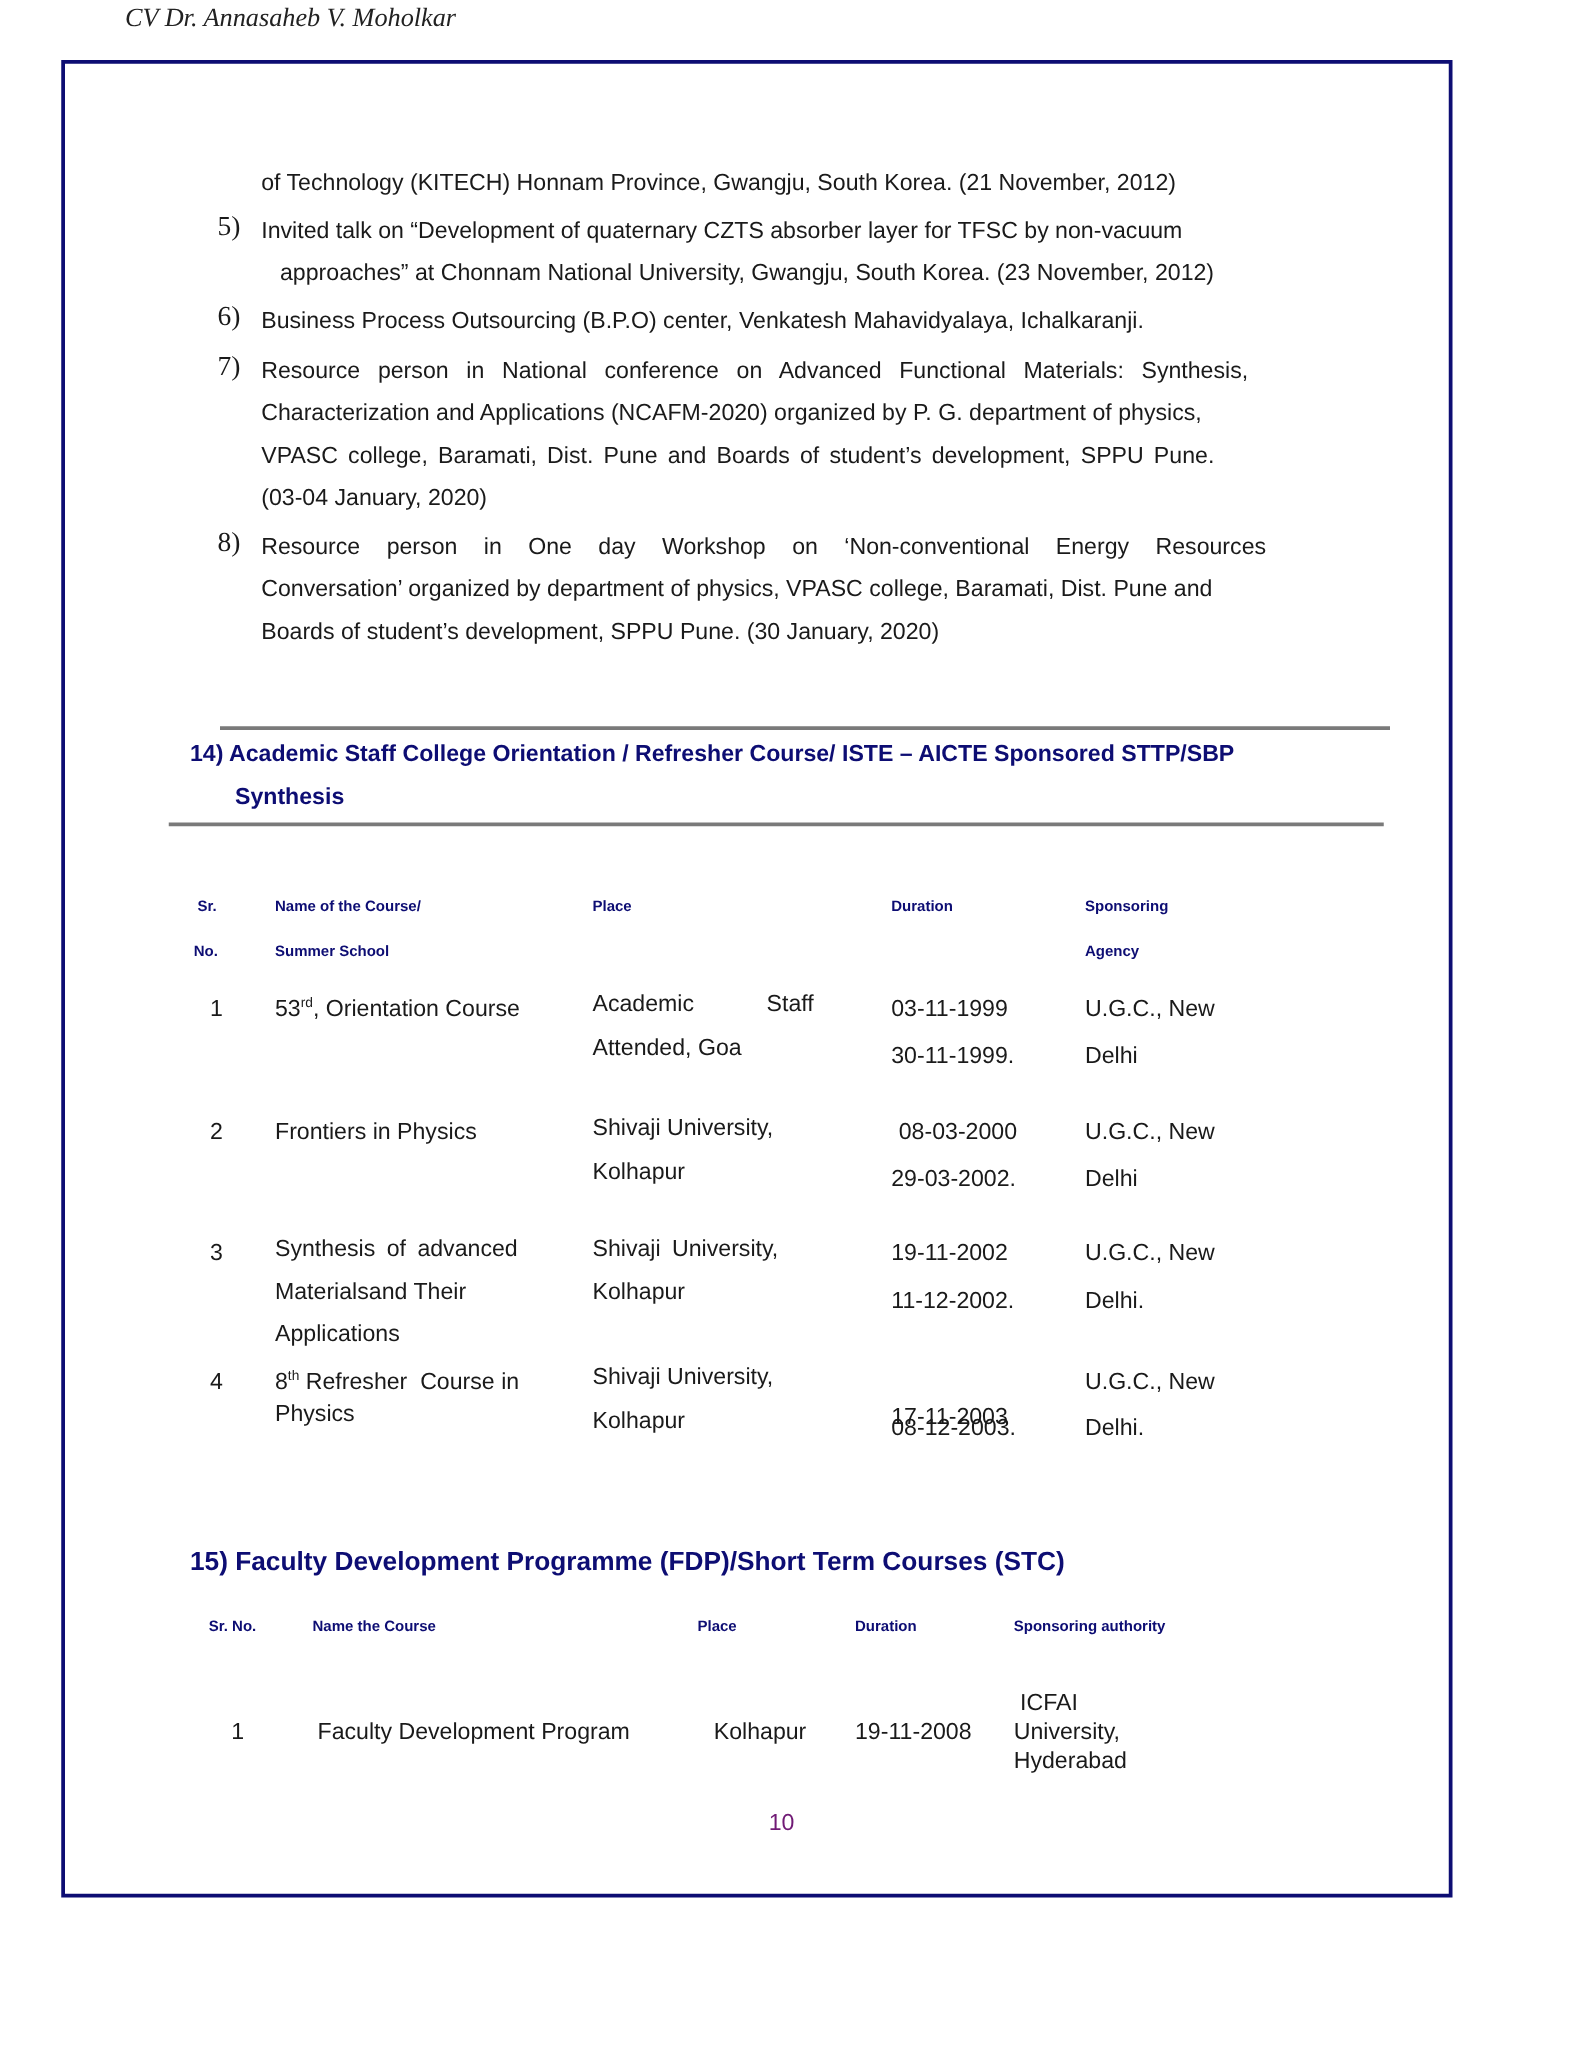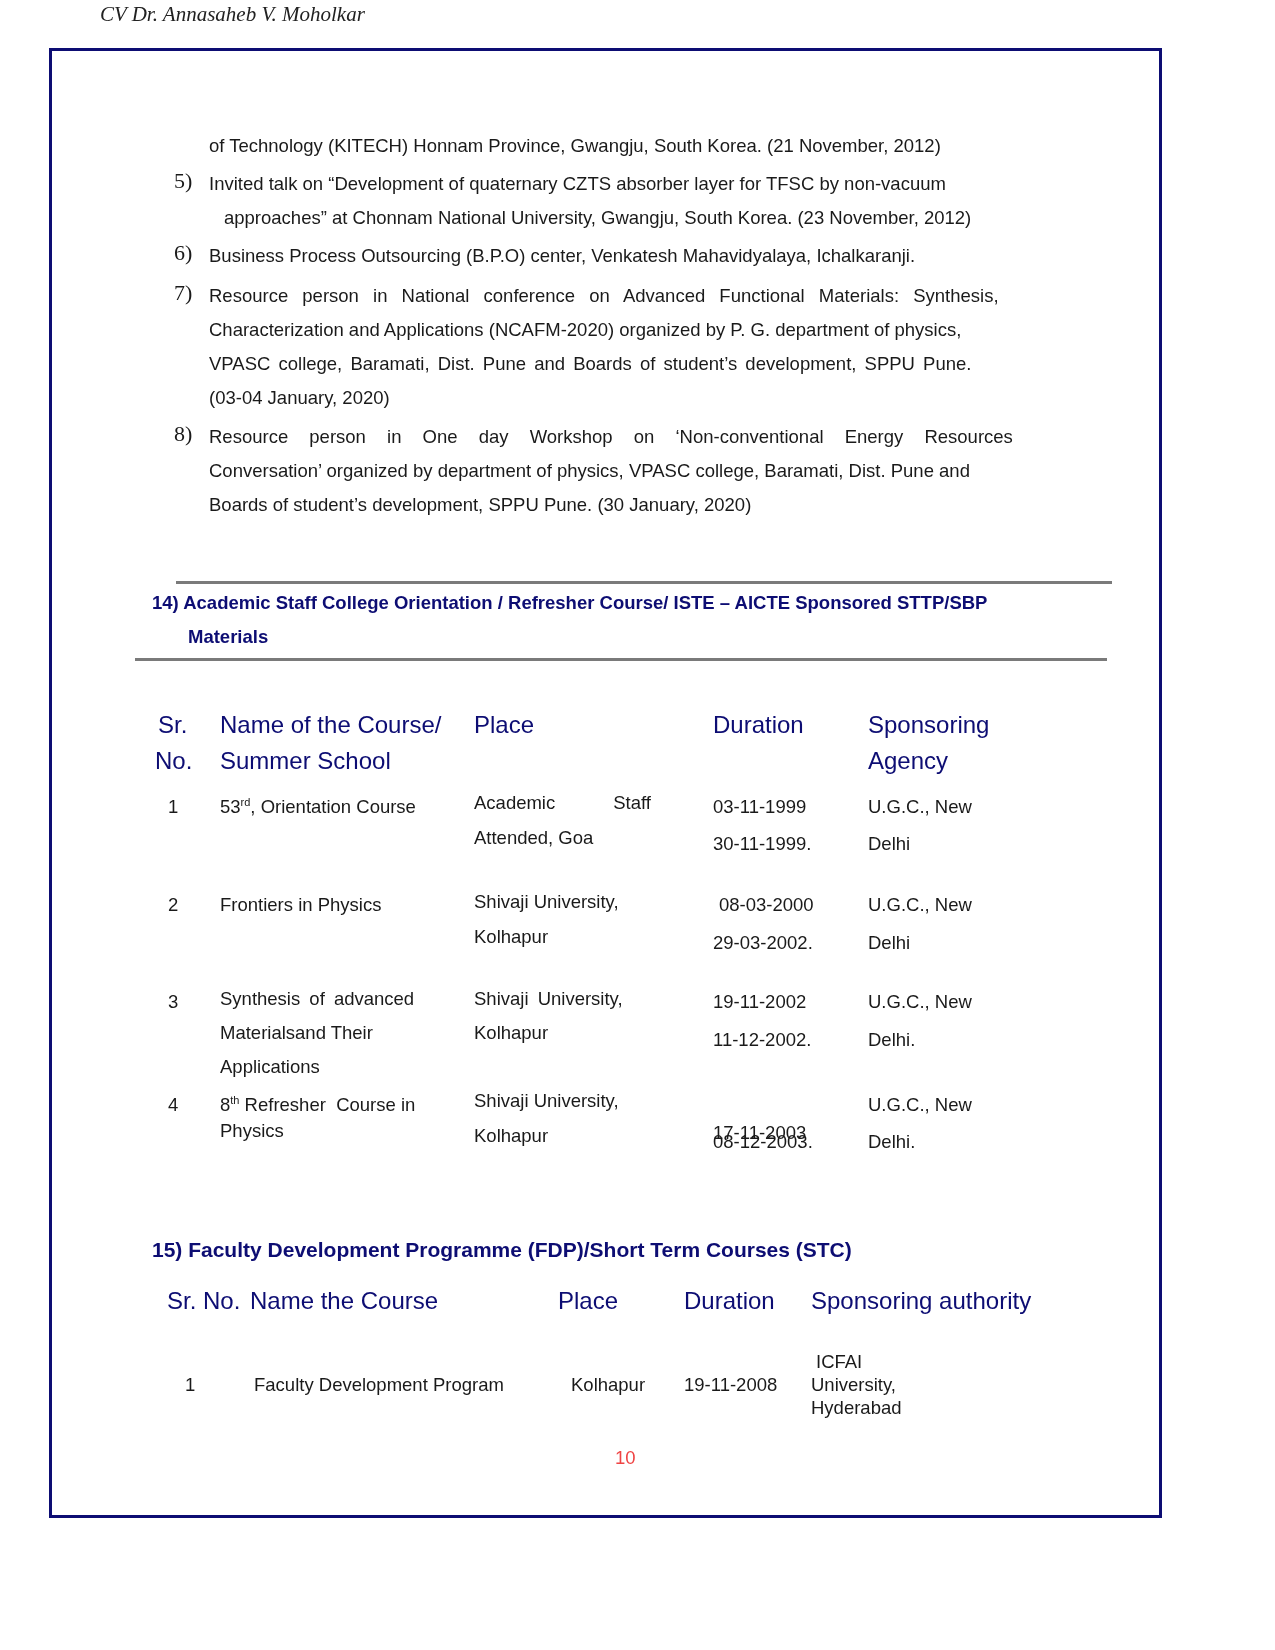--- a/index.html
+++ b/index.html
@@ -5,21 +5,21 @@
   html, body { margin:0; padding:0; background:#ffffff; }
   body { width:1275px; height:1650px; position:relative; overflow:hidden; font-family:"Liberation Sans", sans-serif; color:#111; }
   .running-head { position:absolute; left:100px; top:2px; font-family:"Liberation Serif", serif; font-style:italic; font-size:21px; color:#222; }
   .frame { position:absolute; left:49px; top:48px; width:1113px; height:1470px; border:3px solid #0d0d73; box-sizing:border-box; }
   .abs { position:absolute; }
   .body-text { font-size:18.5px; line-height:34px; color:#1a1a1a; }
   .justify { text-align:justify; text-align-last:left; width:814px; }
   .num { position:absolute; font-family:"Liberation Serif", serif; font-size:22px; color:#1a1a1a; }
   .rule { position:absolute; height:3px; background:#7a7a7a; }
   .heading { position:absolute; font-weight:bold; color:#0d0d73; font-size:18.5px; }
-  .th { position:absolute; font-weight:normal; color:#0d0d73; font-size:24px; line-height:36px; }
+  .th { position:absolute; font-weight:bold; color:#0d0d73; font-size:12px; line-height:36px; }
   .td { position:absolute; font-size:18.5px; color:#1a1a1a; line-height:36px; }
   sup { font-size:11px; line-height:0; }
   .sect15 { font-size:21px; }
 </style>
 </head>
 <body>
 
 <div class="running-head">CV Dr. Annasaheb V. Moholkar</div>
 <div class="frame"></div>
 
@@ -46,21 +46,21 @@
 
 <div>
   <div class="num" style="left:174px;top:421px;">8)</div>
   <div class="abs body-text" style="left:209px;top:420px;word-spacing:16px;">Resource person in One day Workshop on ‘Non-conventional Energy Resources</div>
   <div class="abs body-text" style="left:209px;top:454px;">Conversation’ organized by department of physics, VPASC college, Baramati, Dist. Pune and</div>
   <div class="abs body-text" style="left:209px;top:488px;">Boards of student’s development, SPPU Pune. (30 January, 2020)</div>
 </div>
 
 <div class="rule" style="left:176px;top:581px;width:936px;"></div>
 <div class="heading" style="left:152px;top:592px;">14)  Academic Staff College Orientation / Refresher Course/ ISTE – AICTE Sponsored STTP/SBP</div>
-<div class="heading" style="left:188px;top:626px;">Materials</div>
+<div class="heading" style="left:188px;top:626px;">Synthesis</div>
 <div class="rule" style="left:135px;top:658px;width:972px;"></div>
 
 <div>
   <div class="th" style="left:158px;top:707px;">Sr.</div>
   <div class="th" style="left:155px;top:743px;">No.</div>
   <div class="th" style="left:220px;top:707px;">Name of the Course/</div>
   <div class="th" style="left:220px;top:743px;">Summer School</div>
   <div class="th" style="left:474px;top:707px;">Place</div>
   <div class="th" style="left:713px;top:707px;">Duration</div>
   <div class="th" style="left:868px;top:707px;">Sponsoring</div>
@@ -127,13 +127,13 @@
 <div>
   <div class="td" style="left:185px;top:1367px;">1</div>
   <div class="td" style="left:254px;top:1367px;text-align:center;">Faculty Development Program</div>
   <div class="td" style="left:571px;top:1367px;">Kolhapur</div>
   <div class="td" style="left:684px;top:1367px;">19-11-2008</div>
   <div class="td" style="left:816px;top:1350px;line-height:23px;">ICFAI</div>
   <div class="td" style="left:811px;top:1373px;line-height:23px;">University,</div>
   <div class="td" style="left:811px;top:1396px;line-height:23px;">Hyderabad</div>
 </div>
 
-<div class="abs" style="left:615px;top:1447px;font-size:18.5px;color:#ef4444;">10</div>
+<div class="abs" style="left:615px;top:1447px;font-size:18.5px;color:#701a75;">10</div>
 
 </body></html>

